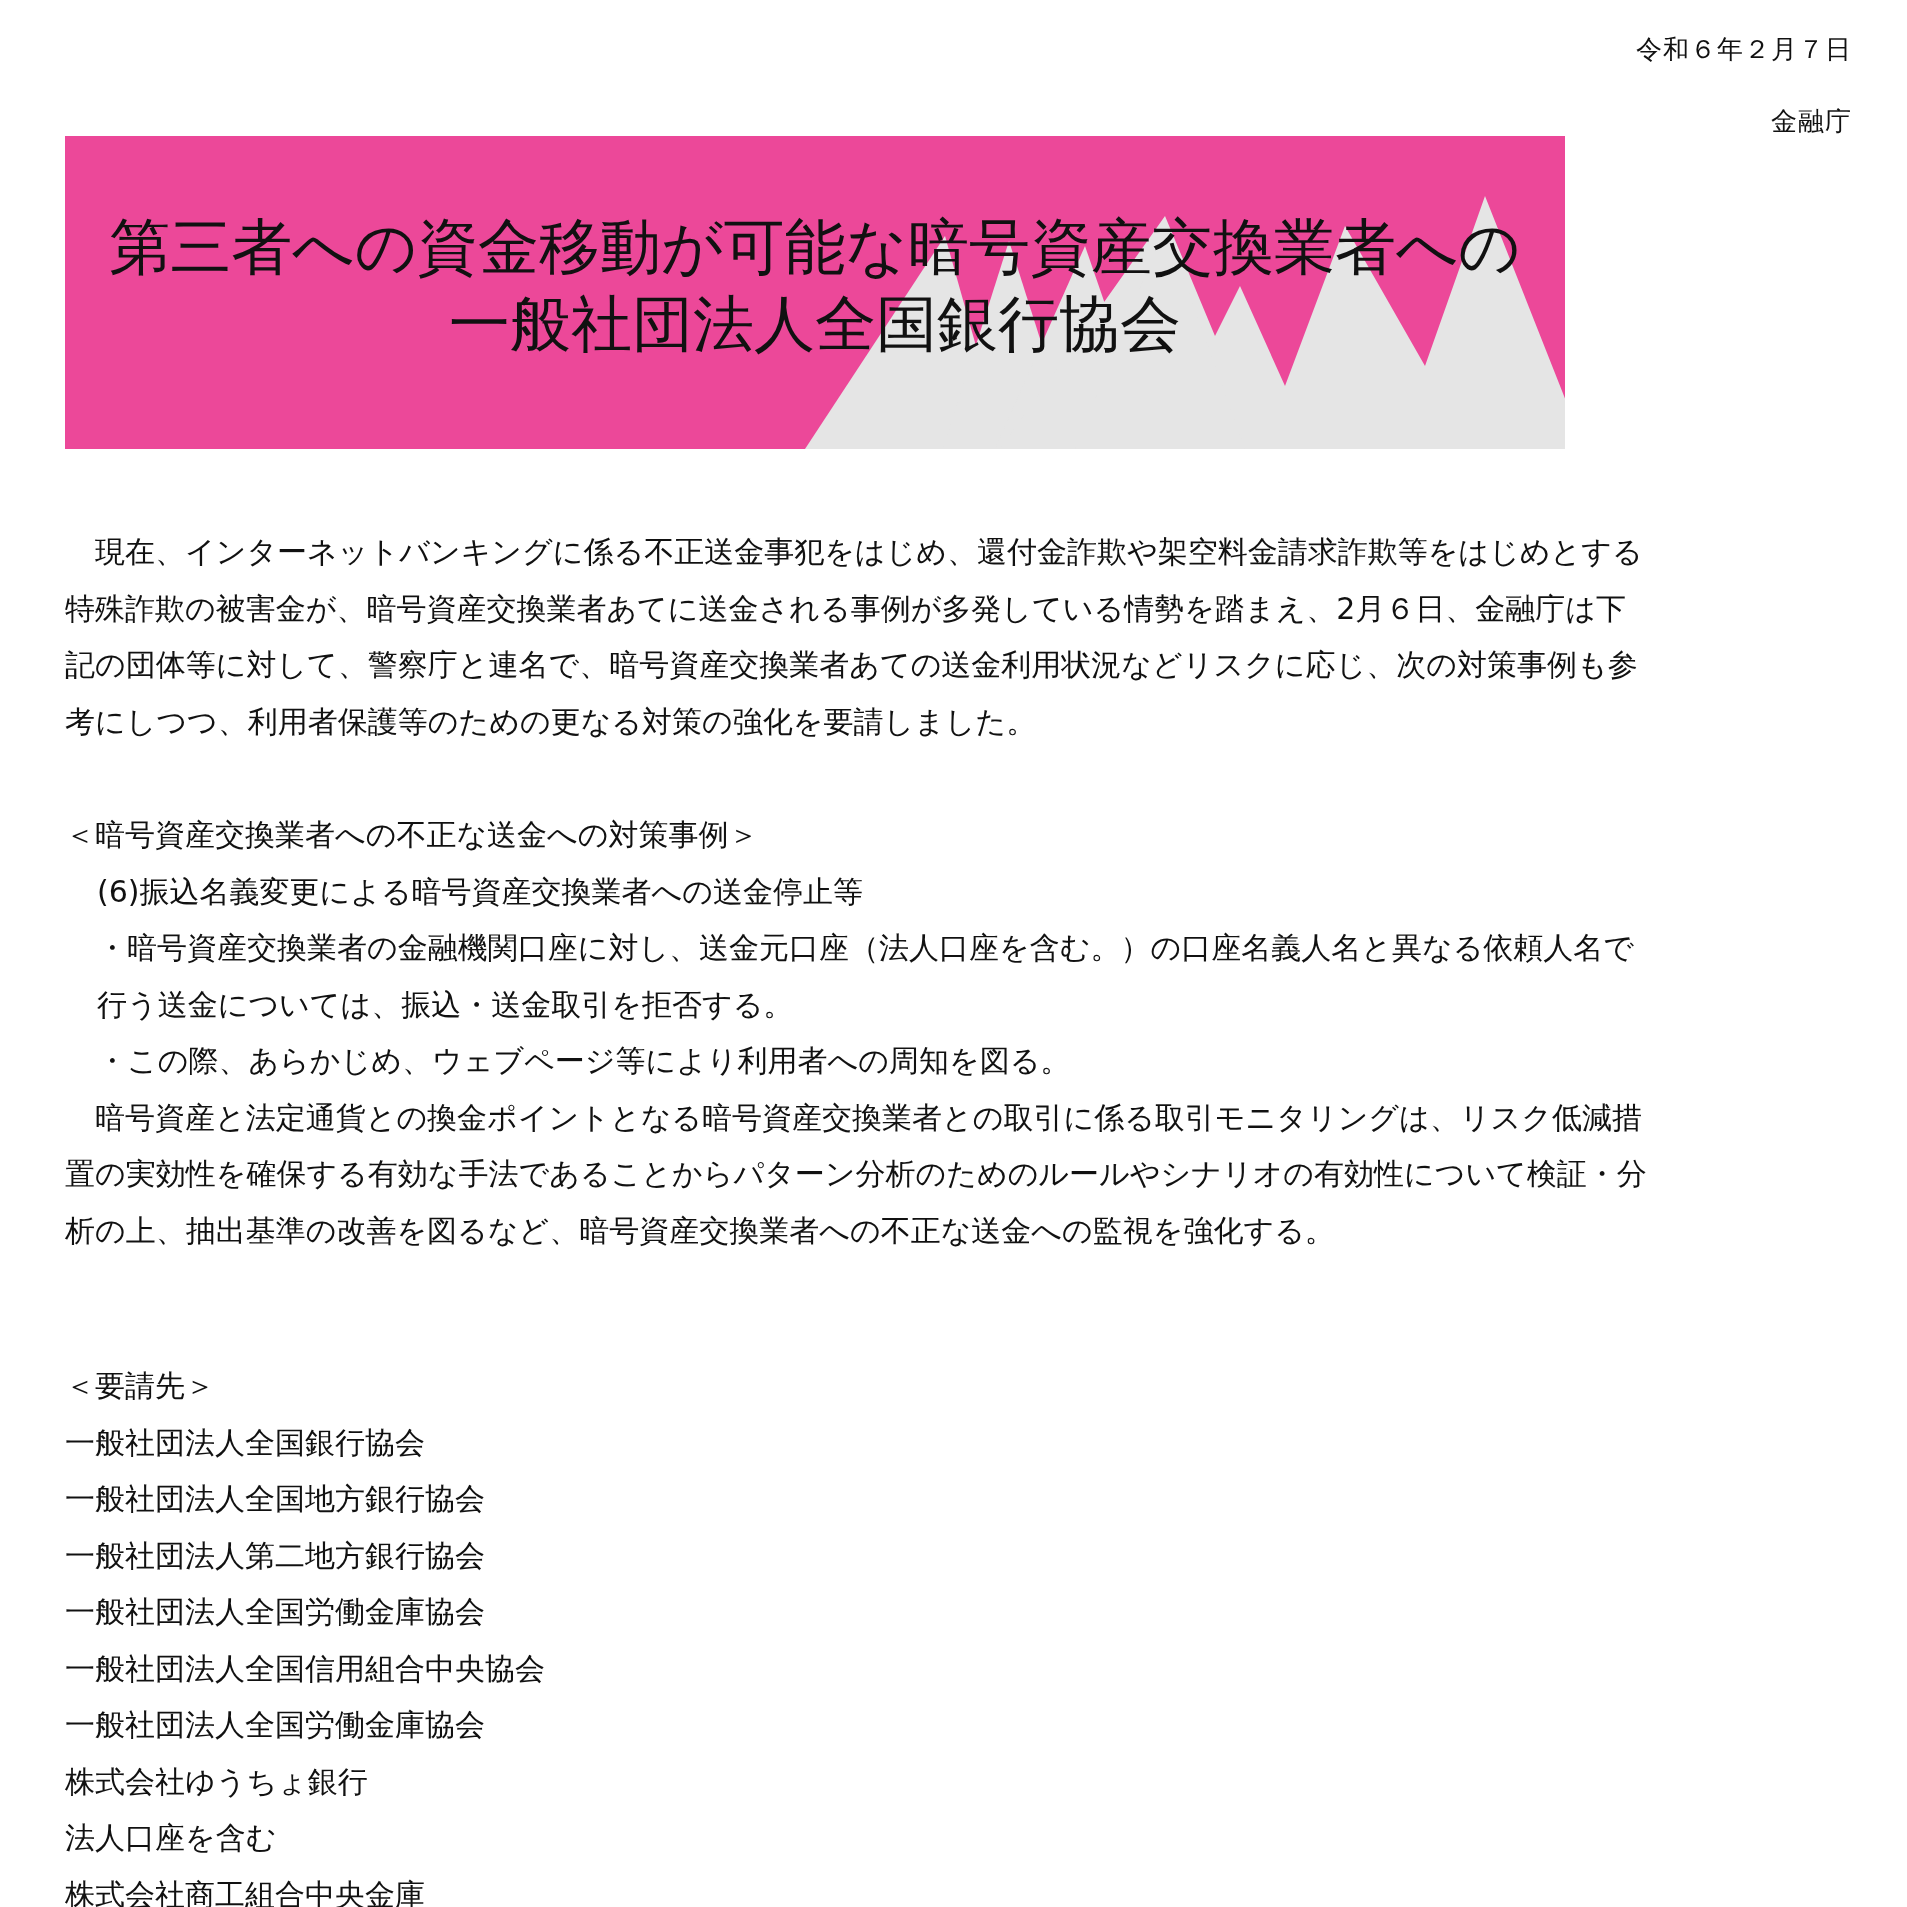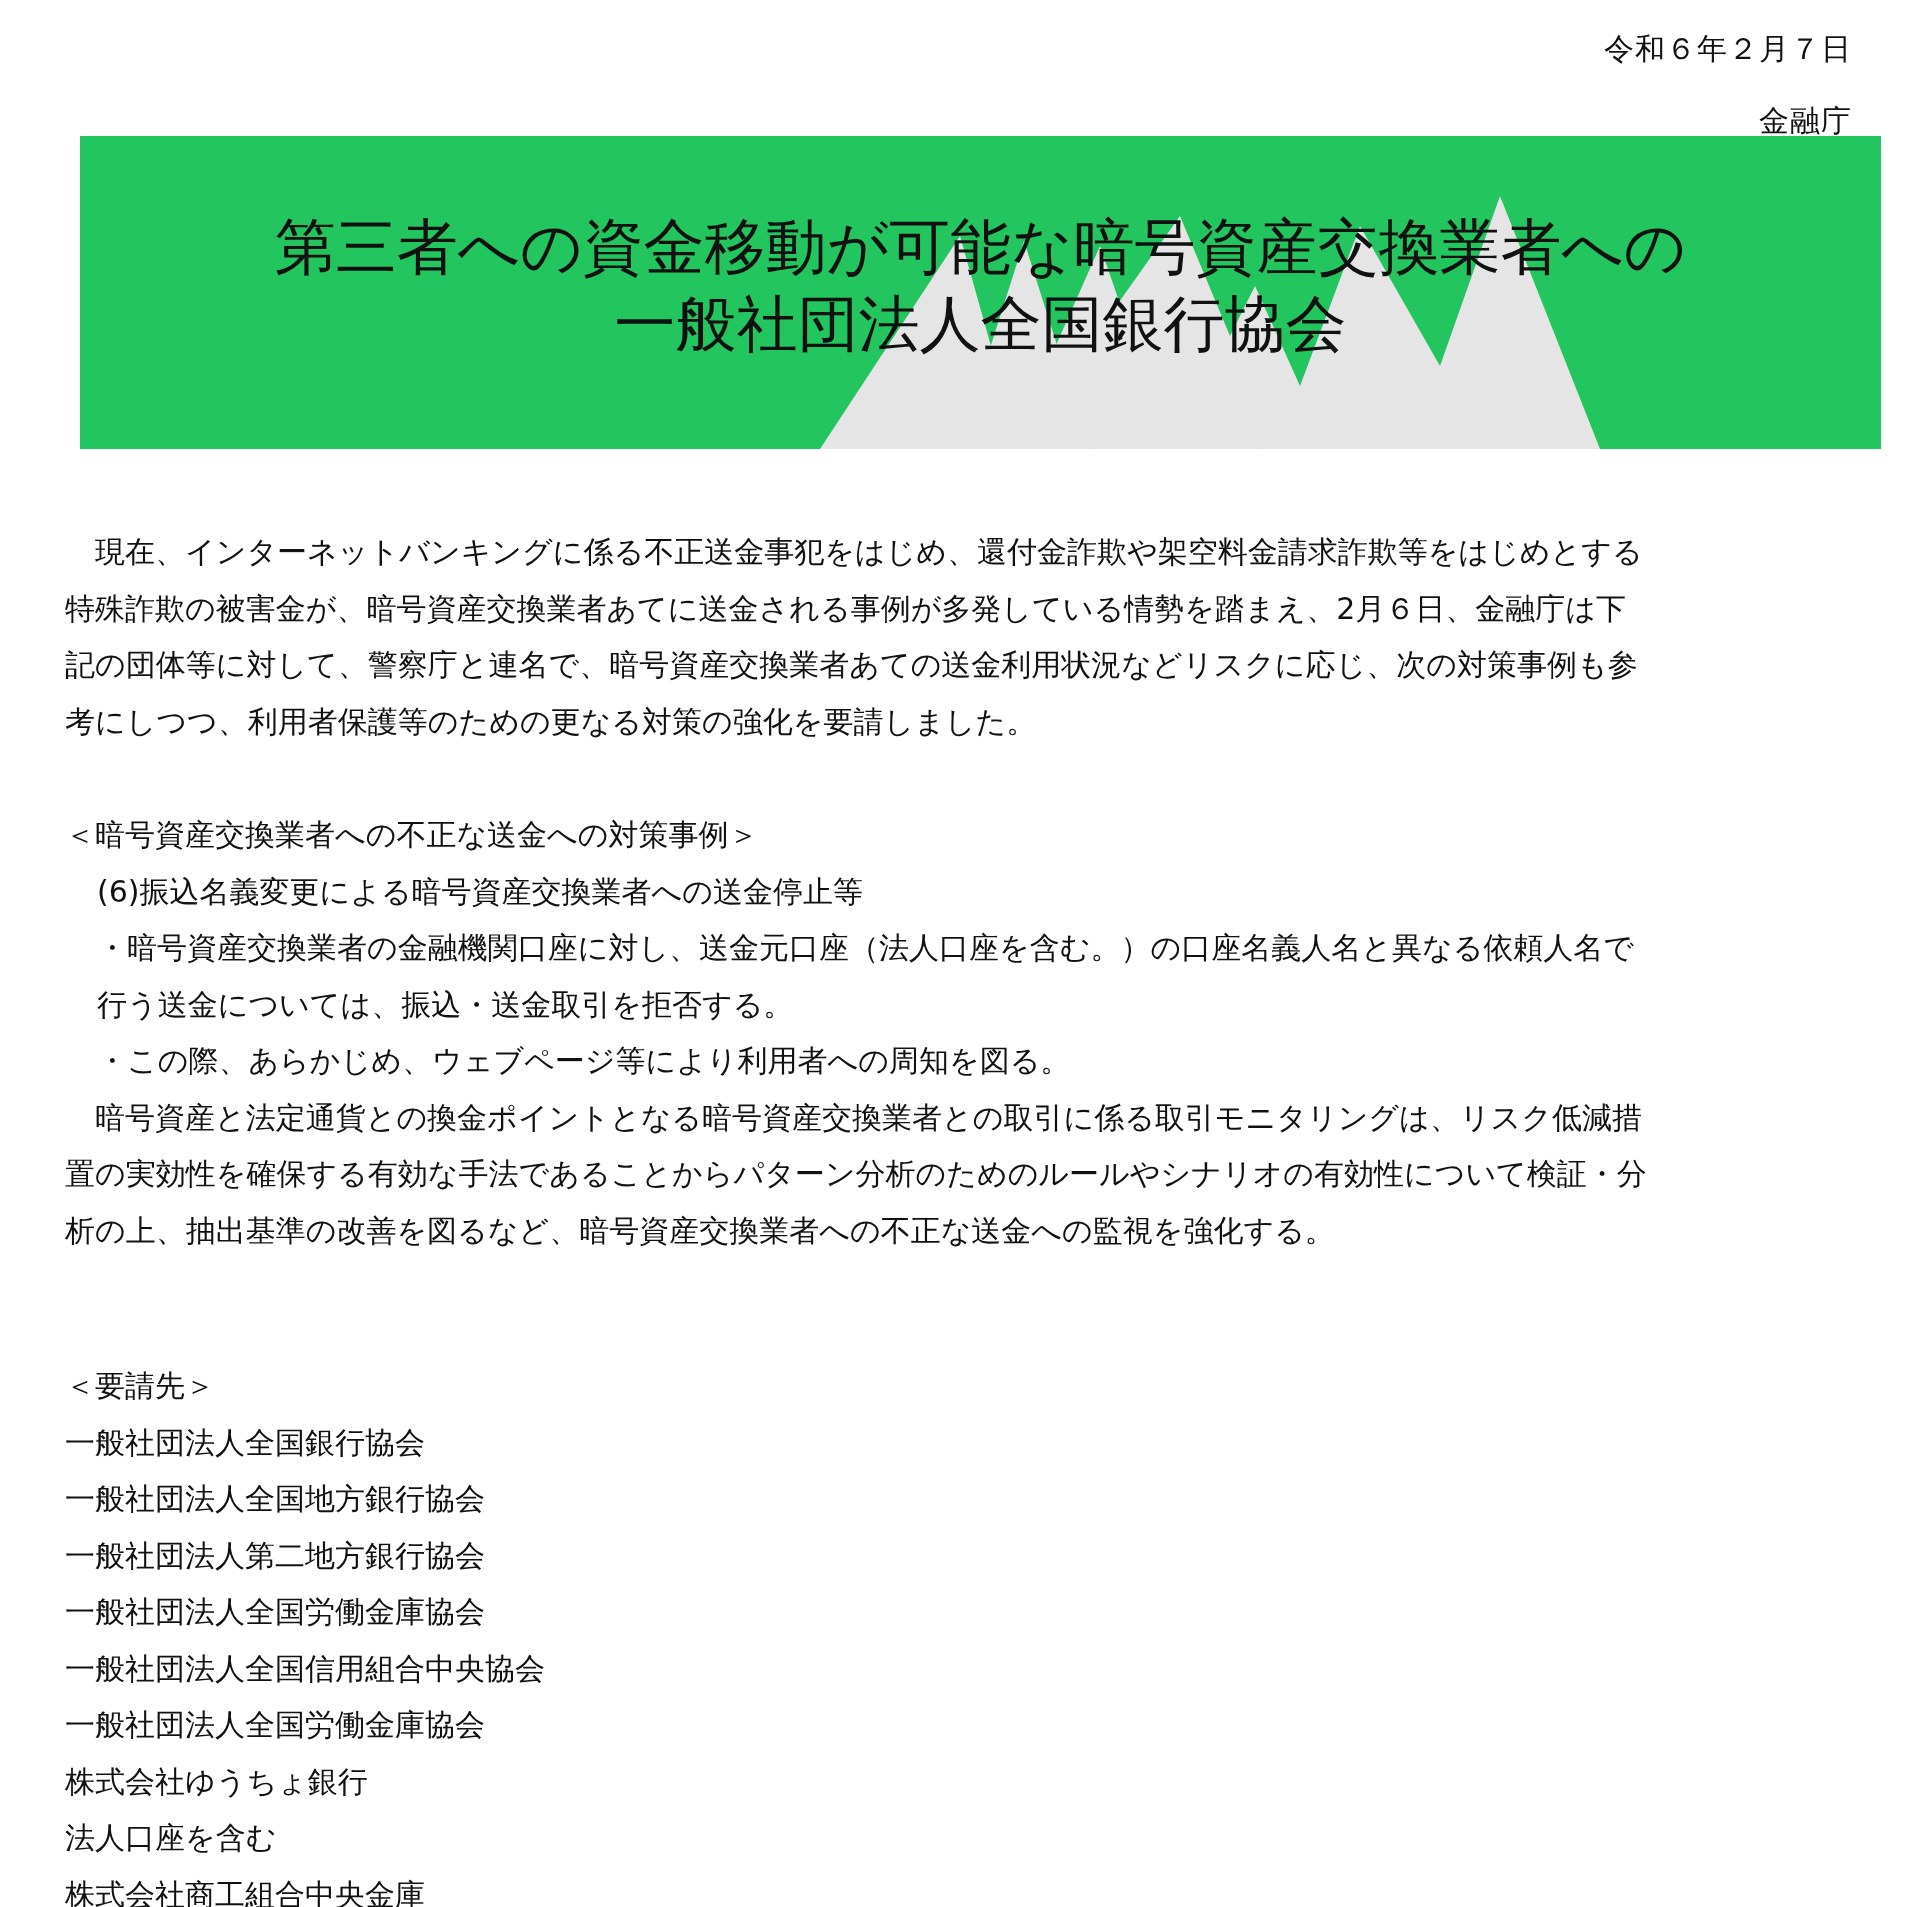--- a/index.html
+++ b/index.html
@@ -3,27 +3,27 @@
 <meta charset="utf-8">
 <style>
   html, body { margin: 0; padding: 0; background: #ffffff; }
   body {
     width: 1907px; height: 1907px; overflow: hidden; position: relative;
     font-family: "DejaVu Sans", "Liberation Sans", sans-serif;
     color: #111111;
   }
   .meta {
     position: absolute; right: 55px; text-align: right;
-    font-size: 30px; line-height: 34px; letter-spacing: 1px;
+    font-size: 26px; line-height: 34px; letter-spacing: 1px;
   }
   .meta.date { top: 32px; }
   .meta.org  { top: 90px; margin-top: 14px; }
   .band {
-    position: absolute; left: 80px; top: 136px; width: 1801px; height: 313px;
-    background: #22c55e; overflow: hidden;
+    position: absolute; left: 65px; top: 136px; width: 1500px; height: 313px;
+    background: #ec4899; overflow: hidden;
   }
   .band svg.mountains { position: absolute; left: 0; top: 0; }
   .title {
     position: absolute; left: 0; right: 0; top: 72px; text-align: center;
     font-size: 61px; line-height: 77px; color: #111111; letter-spacing: 0px;
   }
   .title div { white-space: nowrap; }
   .body-text {
     position: absolute; left: 65px; width: 1790px;
     font-size: 30px; line-height: 56.5px;

